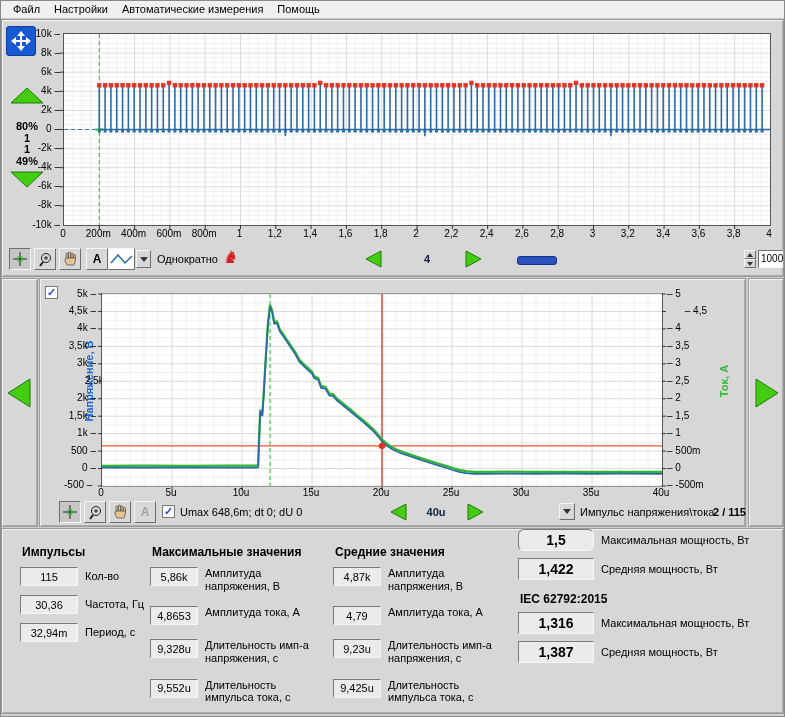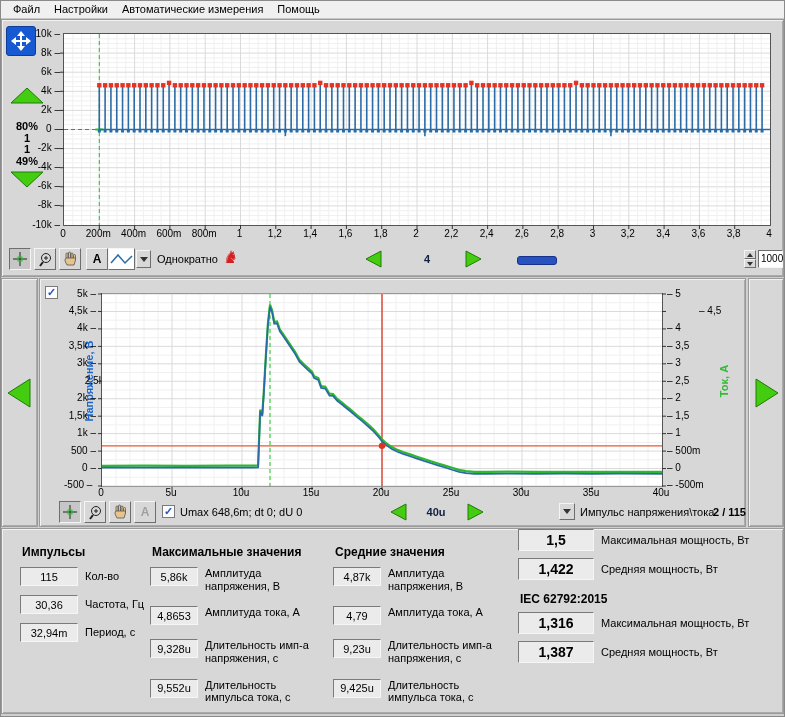--- a/index.html
+++ b/index.html
@@ -815,21 +815,21 @@
         <line x1="0" y1="151.85454545454544" x2="560" y2="151.85454545454544" stroke="#ee5533" stroke-width="1.3"></line>
         <line x1="168" y1="0" x2="168" y2="192" stroke="#1fca1f" stroke-dasharray="4 3"></line>
         <line x1="280" y1="0" x2="280" y2="192" stroke="#dd3322" stroke-width="1.3"></line>
         <polyline points="0.0,171.8 42.0,171.6 84.0,171.8 126.0,171.6 151.2,171.7 156.1,171.5 158.2,115.7 160.3,120.3 161.7,99.3 163.8,62.7 165.9,29.5 168.0,10.6 170.1,16.2 172.2,27.8 175.0,27.4 177.8,35.4 180.6,39.3 184.8,45.6 189.0,51.8 193.2,58.1 197.4,65.8 201.6,70.0 205.8,73.8 210.0,77.7 212.1,82.2 216.3,84.0 219.1,92.0 223.3,92.7 227.5,99.7 231.0,100.0 235.2,104.9 239.4,108.0 243.6,111.5 249.2,116.1 254.8,121.0 260.4,125.5 266.0,130.4 271.6,135.6 277.2,141.9 280.0,145.4 284.2,149.2 289.8,153.1 295.4,155.9 301.0,158.0 308.0,160.4 315.0,162.7 322.0,165.1 329.0,167.4 336.0,169.5 343.0,171.6 350.0,173.8 357.0,175.9 364.0,177.2 372.4,177.9 385.0,177.9 406.0,177.7 434.0,177.9 462.0,177.8 490.0,177.9 518.0,177.8 560.0,177.9" fill="none" stroke="#2db82d" stroke-width="2.2"></polyline>
         <polyline points="0.0,173.7 42.0,173.6 84.0,173.7 126.0,173.6 151.2,173.6 156.1,173.4 158.2,117.6 160.3,122.2 161.7,101.2 163.8,64.6 165.9,31.4 168.0,12.6 170.1,18.2 172.2,29.7 175.0,29.3 177.8,37.4 180.6,41.2 184.8,47.5 189.0,53.8 193.2,60.0 197.4,67.7 201.6,71.9 205.8,75.8 210.0,79.6 212.1,84.1 216.3,85.9 219.1,93.9 223.3,94.6 227.5,101.6 231.0,101.9 235.2,106.8 239.4,110.0 243.6,113.5 249.2,118.0 254.8,122.9 260.4,127.4 266.0,132.3 271.6,137.5 277.2,143.8 280.0,147.3 284.2,151.2 289.8,155.0 295.4,157.8 301.0,159.9 308.0,162.3 315.0,164.6 322.0,167.0 329.0,169.3 336.0,171.4 343.0,173.5 350.0,175.8 357.0,177.9 364.0,179.1 372.4,179.8 385.0,179.9 406.0,179.6 434.0,179.9 462.0,179.7 490.0,179.9 518.0,179.7 560.0,179.8" fill="none" stroke="#2a6ba6" stroke-width="1.7"></polyline>
         <circle cx="280" cy="151.85454545454544" r="3.2" fill="#dd3322"></circle>
       </svg>
   </div>
   <div id="midYTicksR">
       <div class="tick" style="left: 627px; width: 40px; text-align: left; top: 8.5px;">– 5</div>
-      <div class="tick" style="left: 627px; width: 40px; text-align: left; top: 25.9545px; margin-left: 32px;">– 4,5</div>
+      <div class="tick" style="left: 627px; width: 40px; text-align: right; top: 25.9545px;">– 4,5</div>
       <div class="tick" style="left: 627px; width: 40px; text-align: left; top: 43.409px;">– 4</div>
       <div class="tick" style="left: 627px; width: 40px; text-align: left; top: 60.8635px;">– 3,5</div>
       <div class="tick" style="left: 627px; width: 40px; text-align: left; top: 78.318px;">– 3</div>
       <div class="tick" style="left: 627px; width: 40px; text-align: left; top: 95.7725px;">– 2,5</div>
       <div class="tick" style="left: 627px; width: 40px; text-align: left; top: 113.227px;">– 2</div>
       <div class="tick" style="left: 627px; width: 40px; text-align: left; top: 130.681px;">– 1,5</div>
       <div class="tick" style="left: 627px; width: 40px; text-align: left; top: 148.136px;">– 1</div>
       <div class="tick" style="left: 627px; width: 40px; text-align: left; top: 165.59px;">– 500m</div>
       <div class="tick" style="left: 627px; width: 40px; text-align: left; top: 183.045px;">– 0</div>
       <div class="tick" style="left: 627px; width: 40px; text-align: left; top: 200.499px;">– -500m</div>
@@ -953,21 +953,21 @@
         <div class="vbox" style="width: 48px; height: 19px; font-size: 11px;">9,23u</div>
         <div class="blabel" style="width: 118px;">Длительность имп-а напряжения, с</div>
       </div>
       <div class="brow" style="margin-bottom: 14px;">
         <div class="vbox" style="width: 48px; height: 19px; font-size: 11px;">9,425u</div>
         <div class="blabel" style="width: 118px;">Длительность импульса тока, с</div>
       </div>
     </div>
     <div class="bcol" style="left: 516px; top: 0px;">
       <div class="brow" style="margin-bottom: 7px;">
-        <div class="vbox" style="width: 76px; height: 22px; font-size: 14px; font-weight: bold;">1,5</div>
+        <div class="vbox" style="width: 76px; height: 22px; font-size: 14px; font-weight: bold; border-radius: 6px;">1,5</div>
         <div class="blabel nowrap" style="margin-top: 5px;">Максимальная мощность, Вт</div>
       </div>
       <div class="brow" style="margin-bottom: 7px;">
         <div class="vbox" style="width: 76px; height: 22px; font-size: 14px; font-weight: bold;">1,422</div>
         <div class="blabel nowrap" style="margin-top: 5px;">Средняя мощность, Вт</div>
       </div>
       <div class="btitle" style="margin: 12px 0px 6px 2px;">IEC 62792:2015</div>
       <div class="brow" style="margin-bottom: 7px;">
         <div class="vbox" style="width: 76px; height: 22px; font-size: 14px; font-weight: bold;">1,316</div>
         <div class="blabel nowrap" style="margin-top: 5px;">Максимальная мощность, Вт</div>

